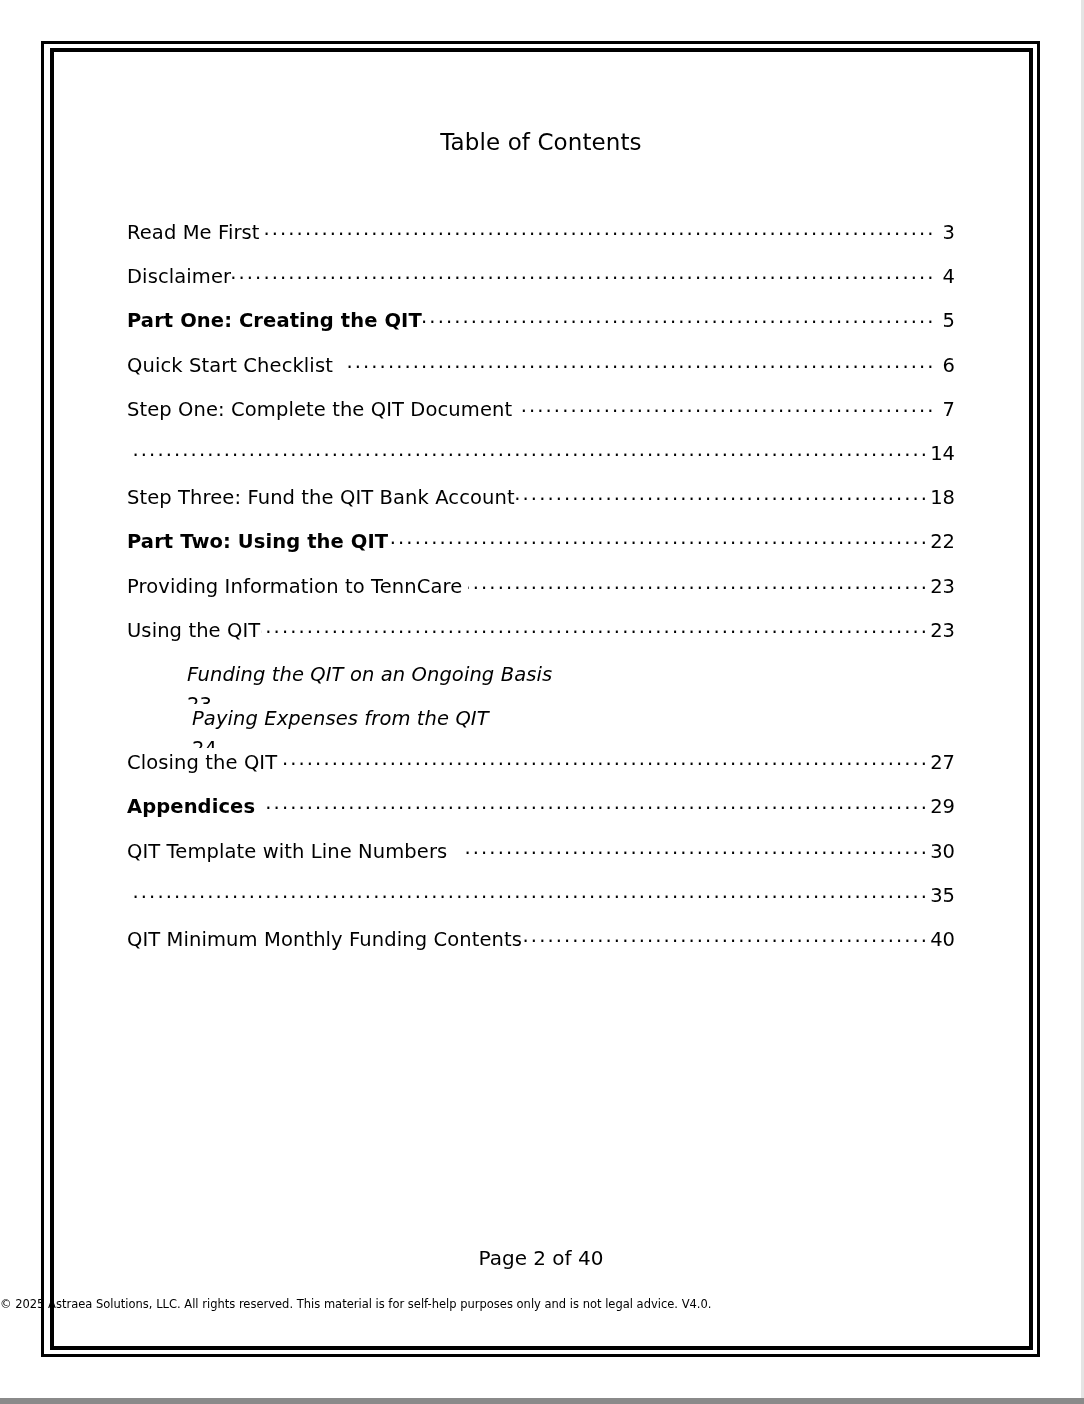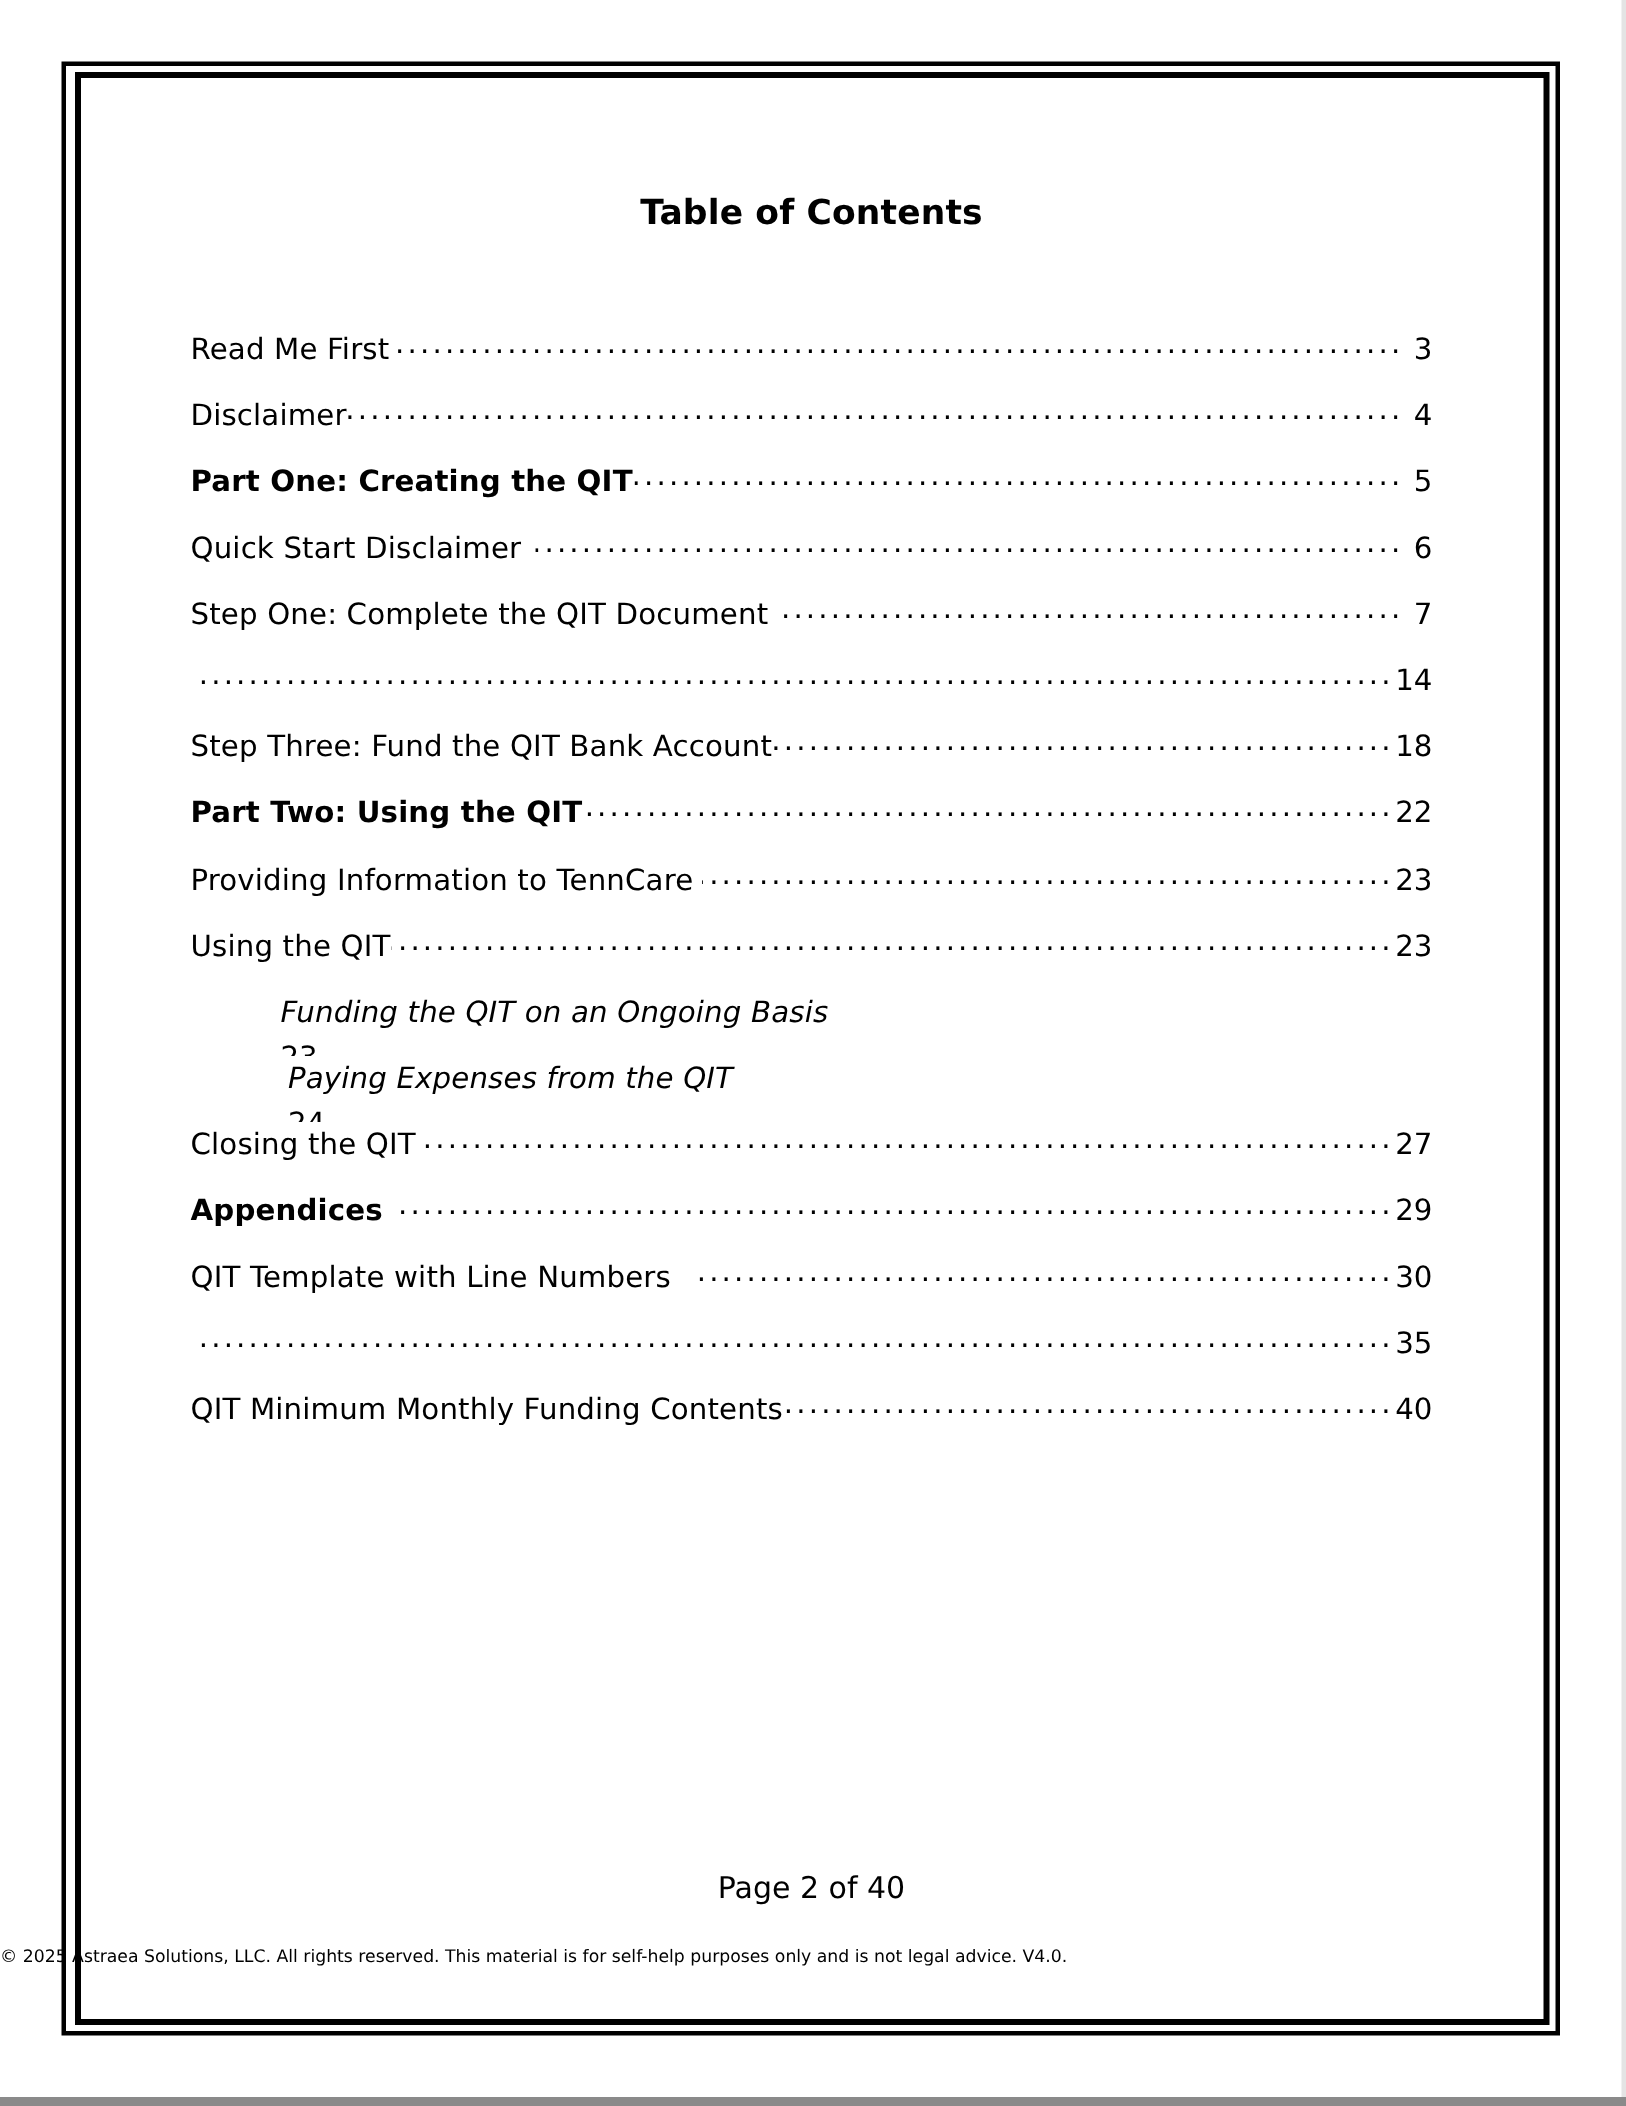--- a/index.html
+++ b/index.html
@@ -43,21 +43,21 @@
       position: absolute;
       left: 50px; top: 48px;
       width: 975px; height: 1294px;
       border: 4px solid #000;
     }
     .toc-title {
       position: absolute;
       left: 0; top: 126px;
       width: 1082px;
       text-align: center;
-      font-weight: bold;
+      font-weight: normal;
       font-size: 23px;
       line-height: 32px;
       letter-spacing: 0.1px;
     }
     .toc-list {
       position: absolute;
       left: 127px;
       top: 218px;
       width: 828px;
       margin: 0; padding: 0;
@@ -139,21 +139,21 @@
     <span class="toc-label">Disclaimer</span>
     <span class="toc-leader"></span>
     <span class="toc-page single">4</span>
   </li>
   <li class="toc-row bold">
     <span class="toc-label">Part One: Creating the QIT</span>
     <span class="toc-leader"></span>
     <span class="toc-page single">5</span>
   </li>
   <li class="toc-row">
-    <span class="toc-label">Quick Start Disclaimer</span>
+    <span class="toc-label">Quick Start Checklist</span>
     <span class="toc-leader" style="margin-left:10px;"></span>
     <span class="toc-page single">6</span>
   </li>
   <li class="toc-row">
     <span class="toc-label">Step One: Complete the QIT Document</span>
     <span class="toc-leader" style="margin-left:6px;"></span>
     <span class="toc-page single">7</span>
   </li>
   <li class="toc-row">
     <span class="toc-leader" style="margin-left:6px;"></span>

